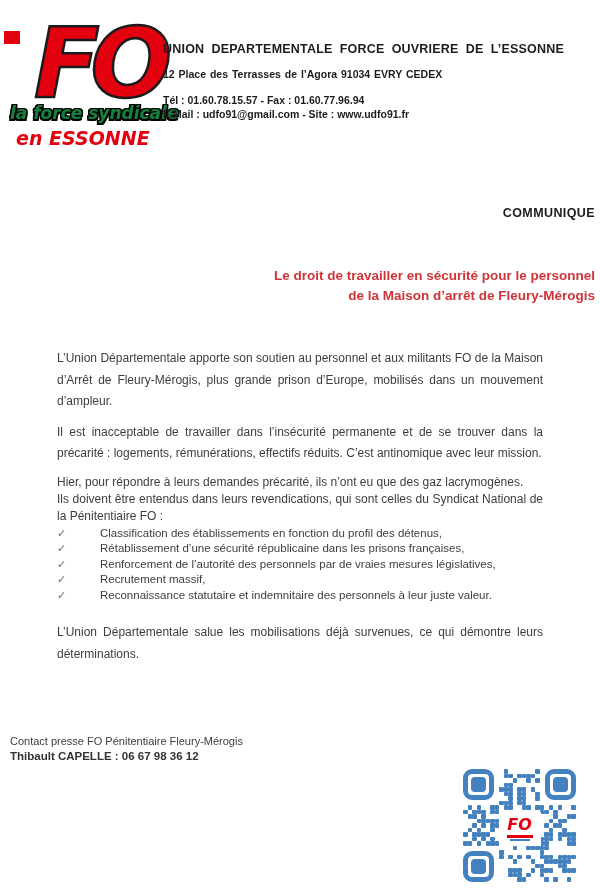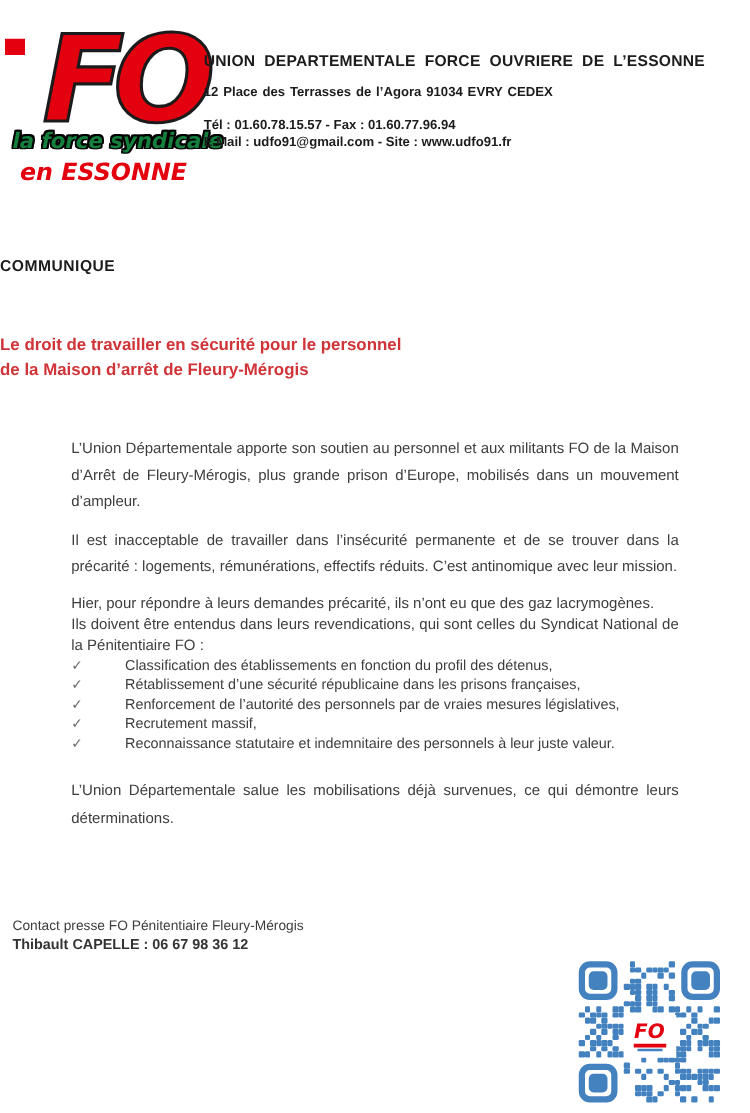--- a/index.html
+++ b/index.html
@@ -27,24 +27,24 @@
 
   
   .org { position:absolute; left:163px; top:42px; width:417px; text-align:left;
          color:var(--heading-color,#1c1c1c); }
   .org-name { font-size:12.5px; font-weight:bold; word-spacing:3.5px; letter-spacing:.2px; }
   .org-address { margin-top:12px; font-size:10.5px; font-weight:bold; word-spacing:1px; }
   .org-tel { margin-top:14px; font-size:10.5px; font-weight:bold; }
   .org-mail { margin-top:2px; font-size:10.5px; font-weight:bold; }
 
   
-  .kicker { position:absolute; left:0; top:206px; width:595px; text-align:left;
+  .kicker { position:absolute; left:0; top:206px; width:595px; text-align:right;
             font-size:12.5px; font-weight:bold; letter-spacing:.4px;
             color:var(--heading-color,#1c1c1c); }
-  .doc-title { position:absolute; left:0; top:266px; width:595px; text-align:left;
+  .doc-title { position:absolute; left:0; top:266px; width:595px; text-align:right;
             font-size:13.5px; font-weight:bold; line-height:20px;
             color:var(--title-red,#cf3438); }
 
   
   .content { position:absolute; left:57px; top:348px; width:486px;
              color:var(--text-color,#3d3d3d); font-size:12px; }
   .para { text-align:justify; line-height:21.5px; margin-bottom:9px; }
   .para.tight { line-height:17px; margin-bottom:1px; }
   .checklist { list-style:none; margin:0; }
   .checklist li { display:flex; line-height:15.5px; white-space:nowrap; }

